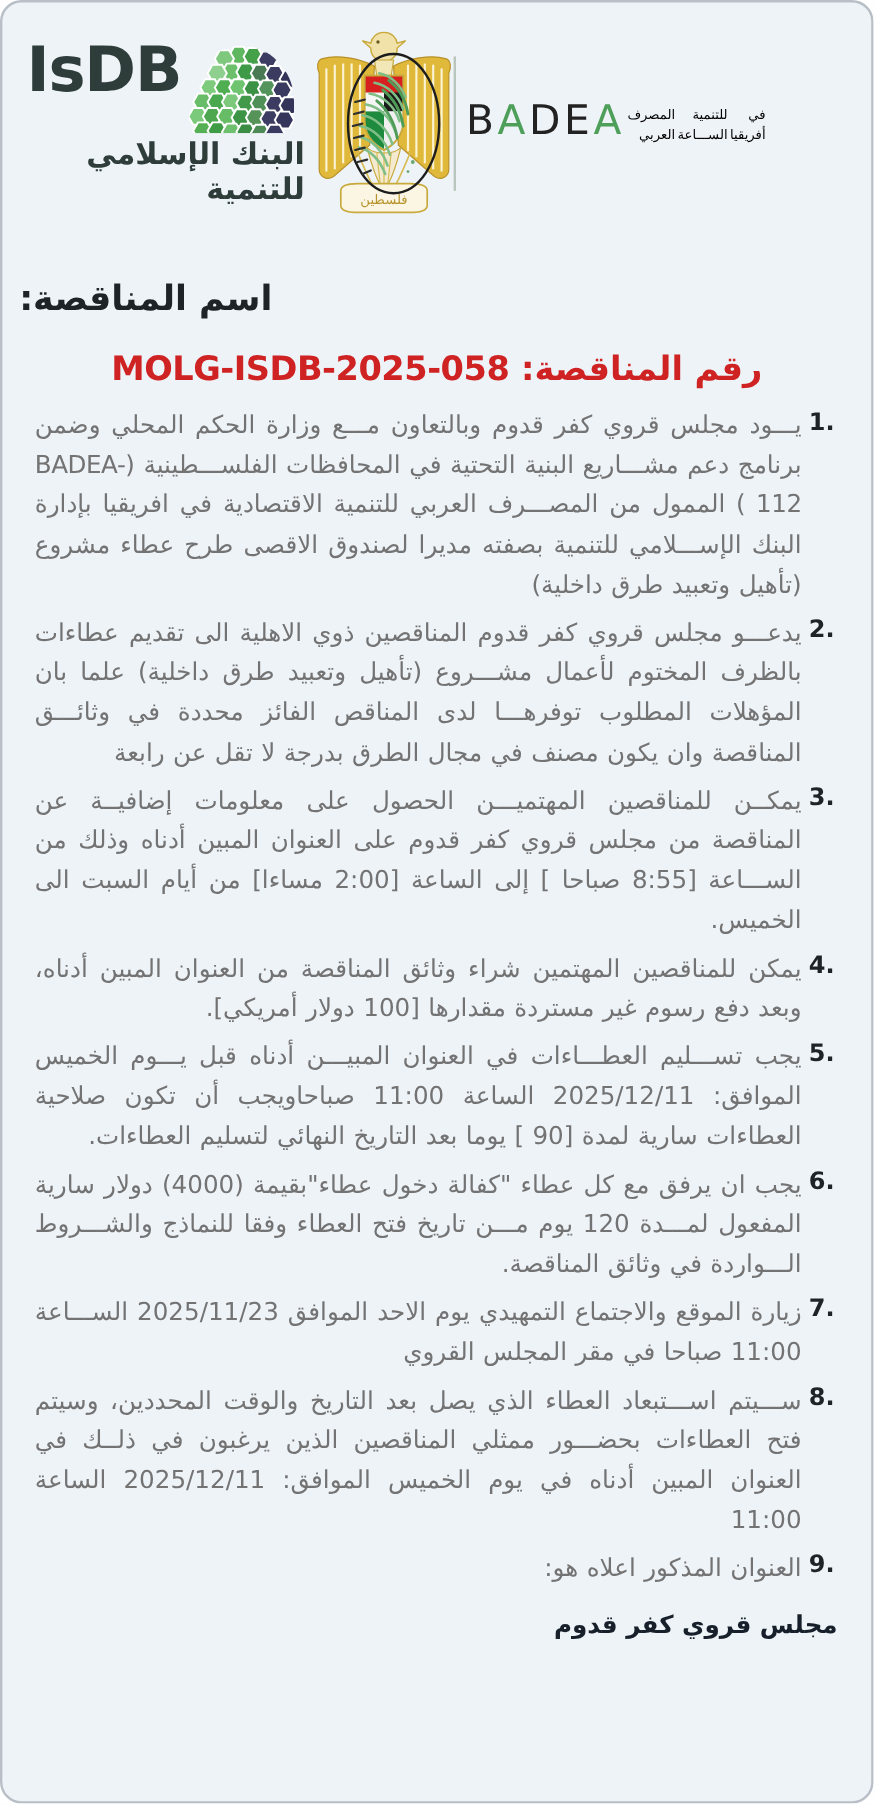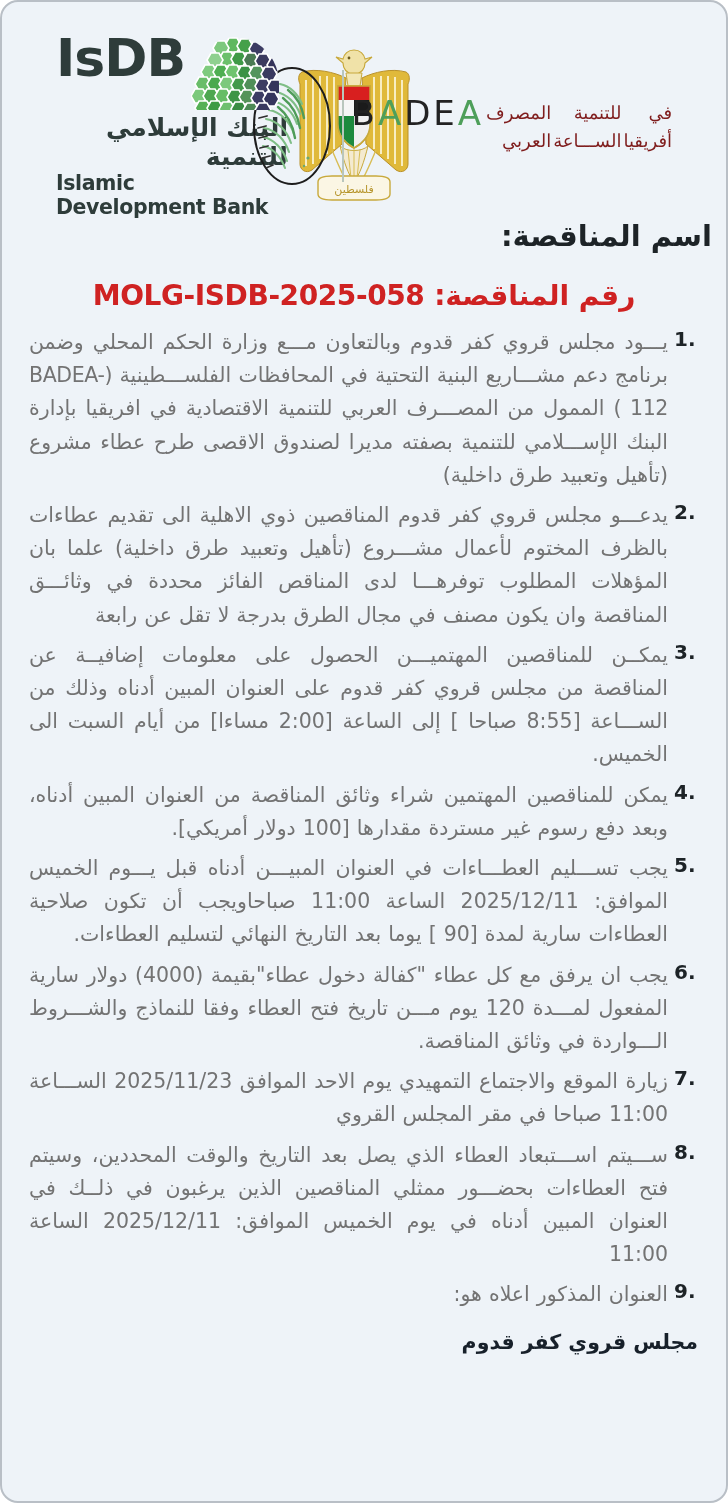--- a/index.html
+++ b/index.html
@@ -26,26 +26,25 @@
     padding: 10px 14px 8px 14px;
     box-sizing: border-box;
     display: flex;
     flex-direction: column;
   }
 
   
   .logo-bar {
     display: flex;
     align-items: center;
-    justify-content: center;
+    justify-content: flex-start;
     height: 178px;
     padding: 4px 6px 0 6px;
     box-sizing: border-box;
     direction: ltr;
-    margin-top: 23px;
   }
 
   
   .isdb-logo {
     display: flex;
     flex-direction: column;
     align-items: flex-start;
     width: 232px;
   }
   .isdb-top {
@@ -125,37 +124,38 @@
     letter-spacing: 3px;
     color: #222222;
     line-height: 1;
     white-space: nowrap;
   }
   .badea-word .grn { color: #4e9f5a; }
   .badea-ar {
     direction: rtl;
     text-align: right;
     font-family: Liberation Serif, serif;
-    font-size: 18px;
-    color: #7f1d1d;
+    font-size: 11px;
+    color: #000000;
     line-height: 1.55;
     margin-top: 4px;
     width: 100%;
   }
 
   
   .title-block { margin-top: 6px; }
   .title-label {
-    text-align: right;
+    text-align: left;
     font-family: "DejaVu Sans", sans-serif;
     font-weight: bold;
     font-size: 29px;
     color: #1d2327;
     letter-spacing: -0.5px;
     margin-bottom: 24px;
+    margin-top: 35px;
   }
   .title-main {
     text-align: center;
     font-family: "DejaVu Sans", sans-serif;
     font-weight: bold;
     font-size: 27.5px;
     color: #17202a;
     letter-spacing: -0.6px;
     white-space: nowrap;
   }
@@ -286,21 +286,20 @@
                 <polygon points="34,66 42,66 46,73 42,80 34,80 30,73" fill="#6ec06e"></polygon>
                 <polygon points="46,66 54,66 58,73 54,80 46,80 42,73" fill="#3a8d43"></polygon>
                 <polygon points="58,67 66,67 70,74 66,81 58,81 54,74" fill="#4d8a55"></polygon>
                 <polygon points="70,67 78,67 82,74 78,81 70,81 66,74" fill="#3a3a60"></polygon>
               </g>
             </g>
           </svg>
         </div>
       </div>
       <div class="isdb-ar">البنك الإسلامي للتنمية</div>
-      <div class="isdb-en">Islamic Development Bank</div>
     </div>
 
     <div class="emblem">
       <svg viewBox="0 0 132 160" width="132" height="160">
         <g>
 
           <path d="M66 4 C60 4 56 8 55 13 L48 11 L55 17 C55 22 58 27 66 29 C74 27 77 22 77 17 L84 11 L77 13 C76 8 72 4 66 4 Z" fill="#f0e2a8" stroke="#c8a93c" stroke-width="1.2"></path>
           <circle cx="61" cy="12" r="1.4" fill="#6b5a1d"></circle>
 
           <path d="M58 27 L74 27 L72 40 L60 40 Z" fill="#f2e7b6" stroke="#c8a93c" stroke-width="1"></path>

